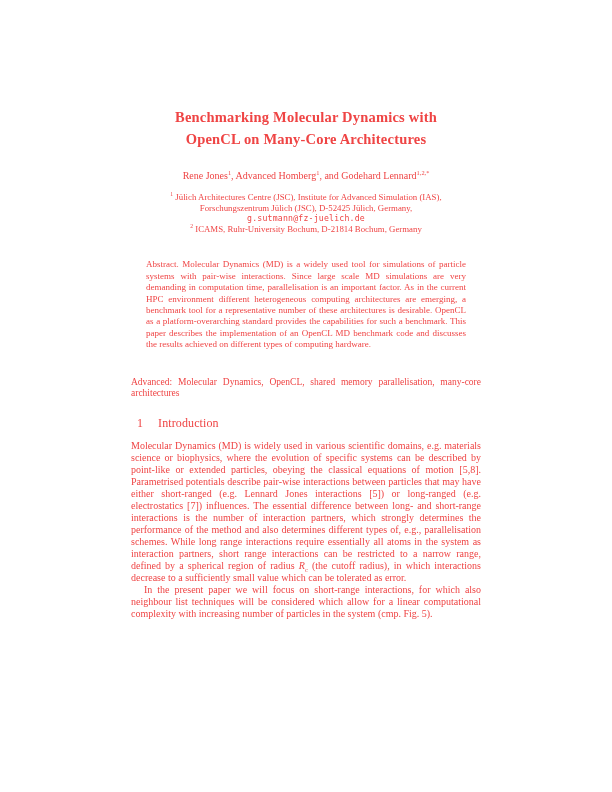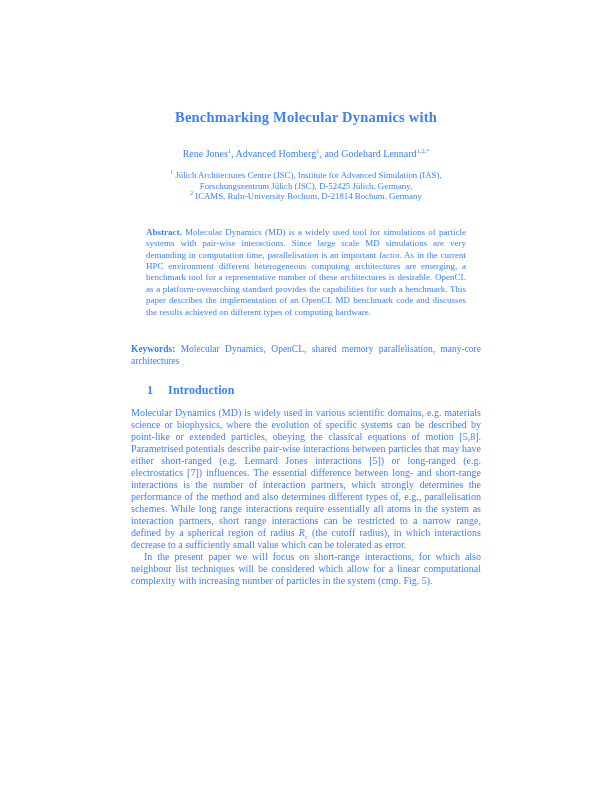--- a/index.html
+++ b/index.html
@@ -5,21 +5,21 @@
   html, body {
     margin: 0;
     padding: 0;
     background: #ffffff;
   }
   .page {
     position: relative;
     width: 612px;
     height: 792px;
     background: #ffffff;
-    color: #3b82f6;
+    color: #ef4444;
     font-family: "Liberation Serif", "DejaVu Serif", serif;
     overflow: hidden;
   }
   .content {
     width: 350px;
     margin: 0 auto;
     padding-top: 106px;
   }
   .title {
     margin: 0;
@@ -52,33 +52,33 @@
   }
   .abstract {
     width: 320px;
     margin: 25px auto 0 auto;
     font-size: 9px;
     line-height: 11.4px;
     text-align: justify;
     hyphens: auto;
   }
   .abstract b, .keywords b {
-    font-weight: bold;
+    font-weight: normal;
   }
   .keywords {
     margin: 26px 0 0 0;
     font-size: 9.5px;
     line-height: 11.5px;
     text-align: justify;
     hyphens: auto;
   }
   .section-heading {
-    margin: 16px 0 0 16px;
+    margin: 16px 0 0 6px;
     font-size: 12px;
-    font-weight: bold;
+    font-weight: normal;
     letter-spacing: 0.1px;
   }
   .section-heading .sec-num {
     display: inline-block;
     margin-right: 15px;
   }
   .body-par {
     margin: 0;
     font-size: 10px;
     line-height: 12px;
@@ -98,33 +98,34 @@
     font-size: 64%;
     line-height: 0;
   }
 </style>
 </head>
 <body>
 
 <div class="page">
   <div class="content">
 
-    <h1 class="title"><span>Benchmarking Molecular Dynamics with</span><br></h1>
+    <h1 class="title"><span>Benchmarking Molecular Dynamics with</span><br><span>OpenCL on Many-Core Architectures</span></h1>
 
     <div class="authors"><span>Rene Jones</span><sup>1</sup><span>, </span><span>Advanced Homberg</span><sup>1</sup><span>, and </span><span>Godehard Lennard</span><sup>1,2,*</sup></div>
 
     <div class="affils">
       <div><sup>1</sup> <span>Jülich Architectures Centre (JSC), Institute for Advanced Simulation (IAS),</span></div>
       <div><span>Forschungszentrum Jülich (JSC), D-52425 Jülich, Germany,</span></div>
+      <div><span class="email">g.sutmann@fz-juelich.de</span></div>
       <div><sup>2</sup> <span>ICAMS, Ruhr-University Bochum, D-21814 Bochum, Germany</span></div>
     </div>
 
     <p class="abstract"><b>Abstract.</b> <span>Molecular Dynamics (MD) is a widely used tool for simulations of particle systems with pair-wise interactions. Since large scale MD simulations are very demanding in computation time, parallelisation is an important factor. As in the current HPC environment different heterogeneous computing architectures are emerging, a benchmark tool for a representative number of these architectures is desirable. OpenCL as a platform-overarching standard provides the capabilities for such a benchmark. This paper describes the implementation of an OpenCL MD benchmark code and discusses the results achieved on different types of computing hardware.</span></p>
 
-    <p class="keywords"><b>Keywords:</b> <span>Molecular Dynamics, OpenCL, shared memory parallelisation, many-core architectures</span></p>
+    <p class="keywords"><b>Advanced:</b> <span>Molecular Dynamics, OpenCL, shared memory parallelisation, many-core architectures</span></p>
 
     <h2 class="section-heading"><span class="sec-num">1</span><span>Introduction</span></h2>
 
     <p class="body-par first"><span>Molecular Dynamics (MD) is widely used in various scientific domains, e.g. materials science or biophysics, where the evolution of specific systems can be described by point-like or extended particles, obeying the classical equations of motion [5,8]. Parametrised potentials describe pair-wise interactions between particles that may have either short-ranged (e.g. Lennard Jones interactions [5]) or long-ranged (e.g. electrostatics [7]) influences. The essential difference between long- and short-range interactions is the number of interaction partners, which strongly determines the performance of the method and also determines different types of, e.g., parallelisation schemes. While long range interactions require essentially all atoms in the system as interaction partners, short range interactions can be restricted to a narrow range, defined by a spherical region of radius </span><span class="math-var">R</span><sub class="math-sub">c</sub><span> (the cutoff radius), in which interactions decrease to a sufficiently small value which can be tolerated as error.</span></p>
 
     <p class="body-par indented"><span>In the present paper we will focus on short-range interactions, for which also neighbour list techniques will be considered which allow for a linear computational complexity with increasing number of particles in the system (cmp. Fig. 5).</span></p>
 
   </div>
 </div>
 

